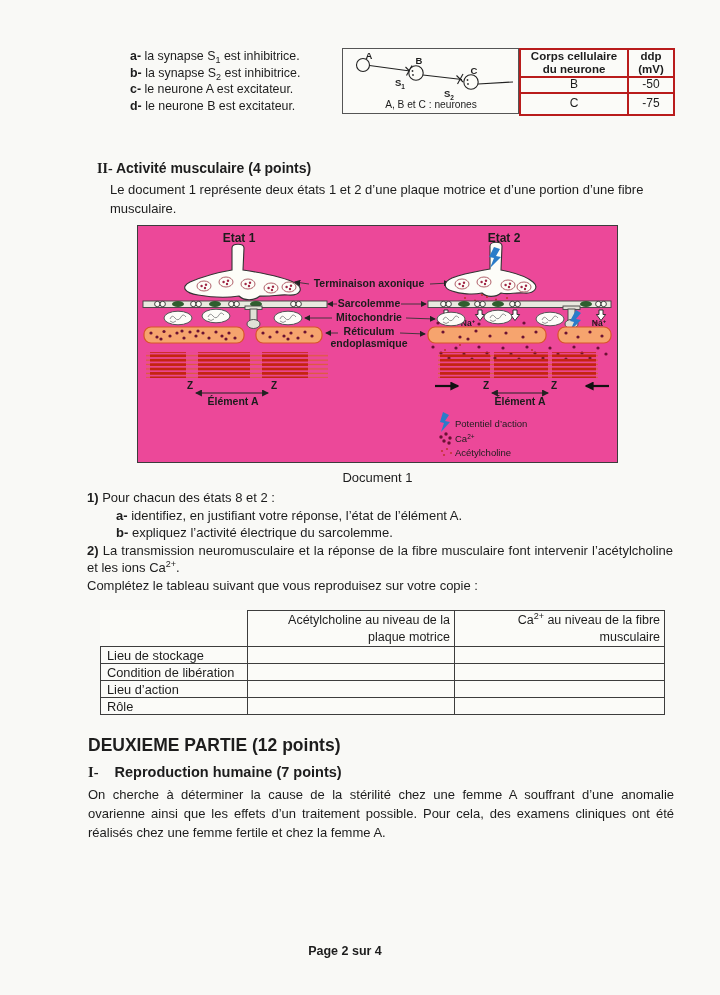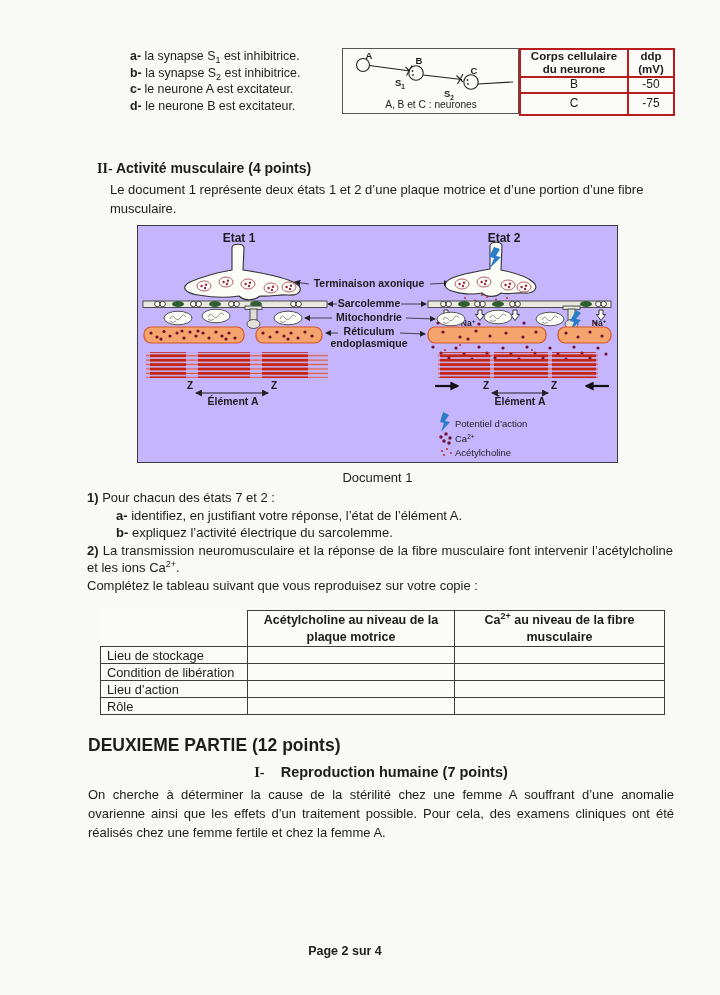--- a/index.html
+++ b/index.html
@@ -24,42 +24,42 @@
   table.ddp td { font-size:12px; }
 
   
   #sec2 { left:97px; top:160px; width:575px; }
   #sec2 .h { font-size:14px; font-weight:bold; }
   .roman { font-family:"Liberation Serif", serif; font-weight:bold; }
   #sec2 .intro { margin-top:3px; margin-left:13px; width:562px; line-height:19px; }
 
   
   #doc1 { left:137px; top:225px; width:481px; height:238px;
-          border:1.5px solid #3c3c3c; background:#c4b5fd; }
+          border:1.5px solid #3c3c3c; background:#ec4899; }
   #doc1-caption { left:137px; top:470px; width:481px; text-align:center;
                   font-weight:normal; font-size:13px; }
   svg text { font-family:"Liberation Sans", sans-serif; fill:#1c1c1c; }
 
   
   #questions { left:87px; top:489px; width:586px; line-height:17.5px; }
   #questions .ind { margin-left:29px; }
   #questions .just { text-align:justify; }
 
   
   table.t2 { left:100px; top:610px; border-collapse:collapse; background:#fbfbf8;
              font-size:12.5px; }
   table.t2 th, table.t2 td { border:1px solid #3d3d3d; }
-  table.t2 th { font-weight:bold; text-align:center; height:36px; line-height:1.3; padding:1px 4px; }
+  table.t2 th { font-weight:normal; text-align:right; height:36px; line-height:1.3; padding:1px 4px; }
   table.t2 th.noborder { border:none; background:transparent; }
   table.t2 td { height:17px; padding:0 6px; font-size:12.8px; }
 
   
   #part2 { left:88px; top:735px; width:586px; }
   #part2 .h1 { font-size:17.5px; font-weight:bold; }
-  #part2 .h2 { margin-top:8px; font-size:14.5px; font-weight:bold;text-align:center; }
+  #part2 .h2 { margin-top:8px; font-size:14.5px; font-weight:bold; }
   #part2 .h2 .roman { margin-right:16px; }
   #part2 .para { margin-top:4px; line-height:19px; text-align:justify; }
 
   #footer { left:0; top:944px; width:690px; text-align:center;
             font-weight:bold; font-size:12.5px; }
 </style>
 </head>
 <body>
 
 <div class="abs" id="q8">
@@ -383,21 +383,21 @@
           <circle cx="306" cy="229" r="1.1"></circle>
     </g>
     <text x="317" y="230" font-size="9.5">Acétylcholine</text>
   </g>
 </svg>
 </div>
 
 <div class="abs" id="doc1-caption">Document 1</div>
 
 <div class="abs" id="questions">
-  <p><b>1)</b> <span>Pour chacun des états 7 et 2 :</span></p>
+  <p><b>1)</b> <span>Pour chacun des états 8 et 2 :</span></p>
   <p class="ind"><b>a-</b>&nbsp;<span>identifiez, en justifiant votre réponse, l’état de l’élément A.</span></p>
   <p class="ind"><b>b-</b>&nbsp;<span>expliquez l’activité électrique du sarcolemme.</span></p>
   <p class="just"><b>2)</b> <span>La transmission neuromusculaire et la réponse de la fibre musculaire font intervenir l’acétylcholine et les ions Ca</span><sup>2+</sup><span>.</span></p>
   <p>Complétez le tableau suivant que vous reproduisez sur votre copie :</p>
 </div>
 
 <table class="t2 abs">
   <colgroup>
       <col style="width:147px">
       <col style="width:207px">

